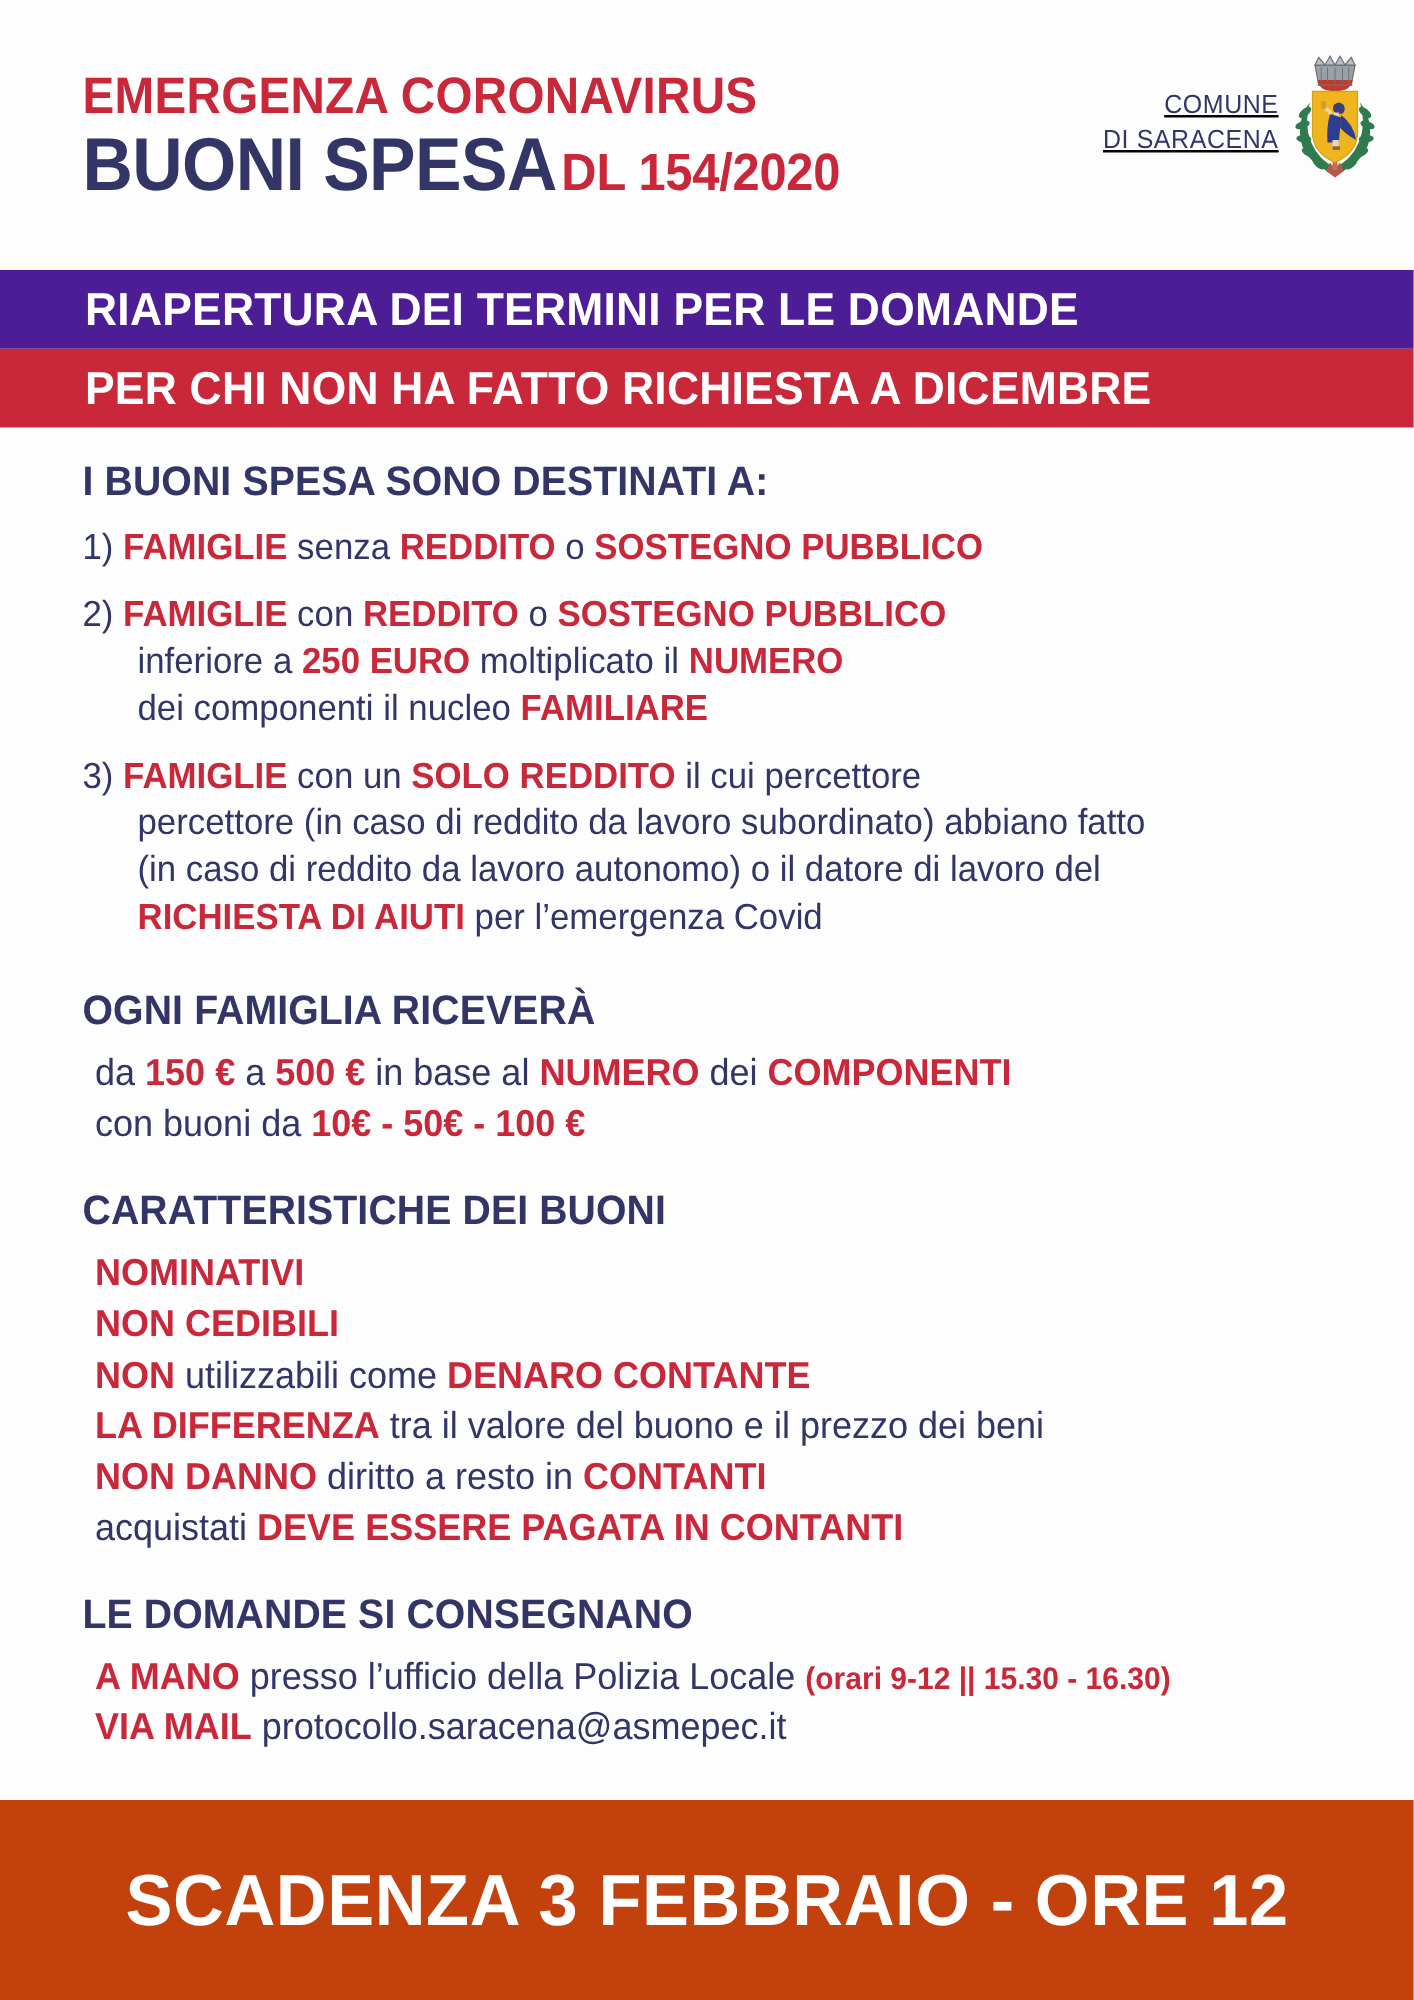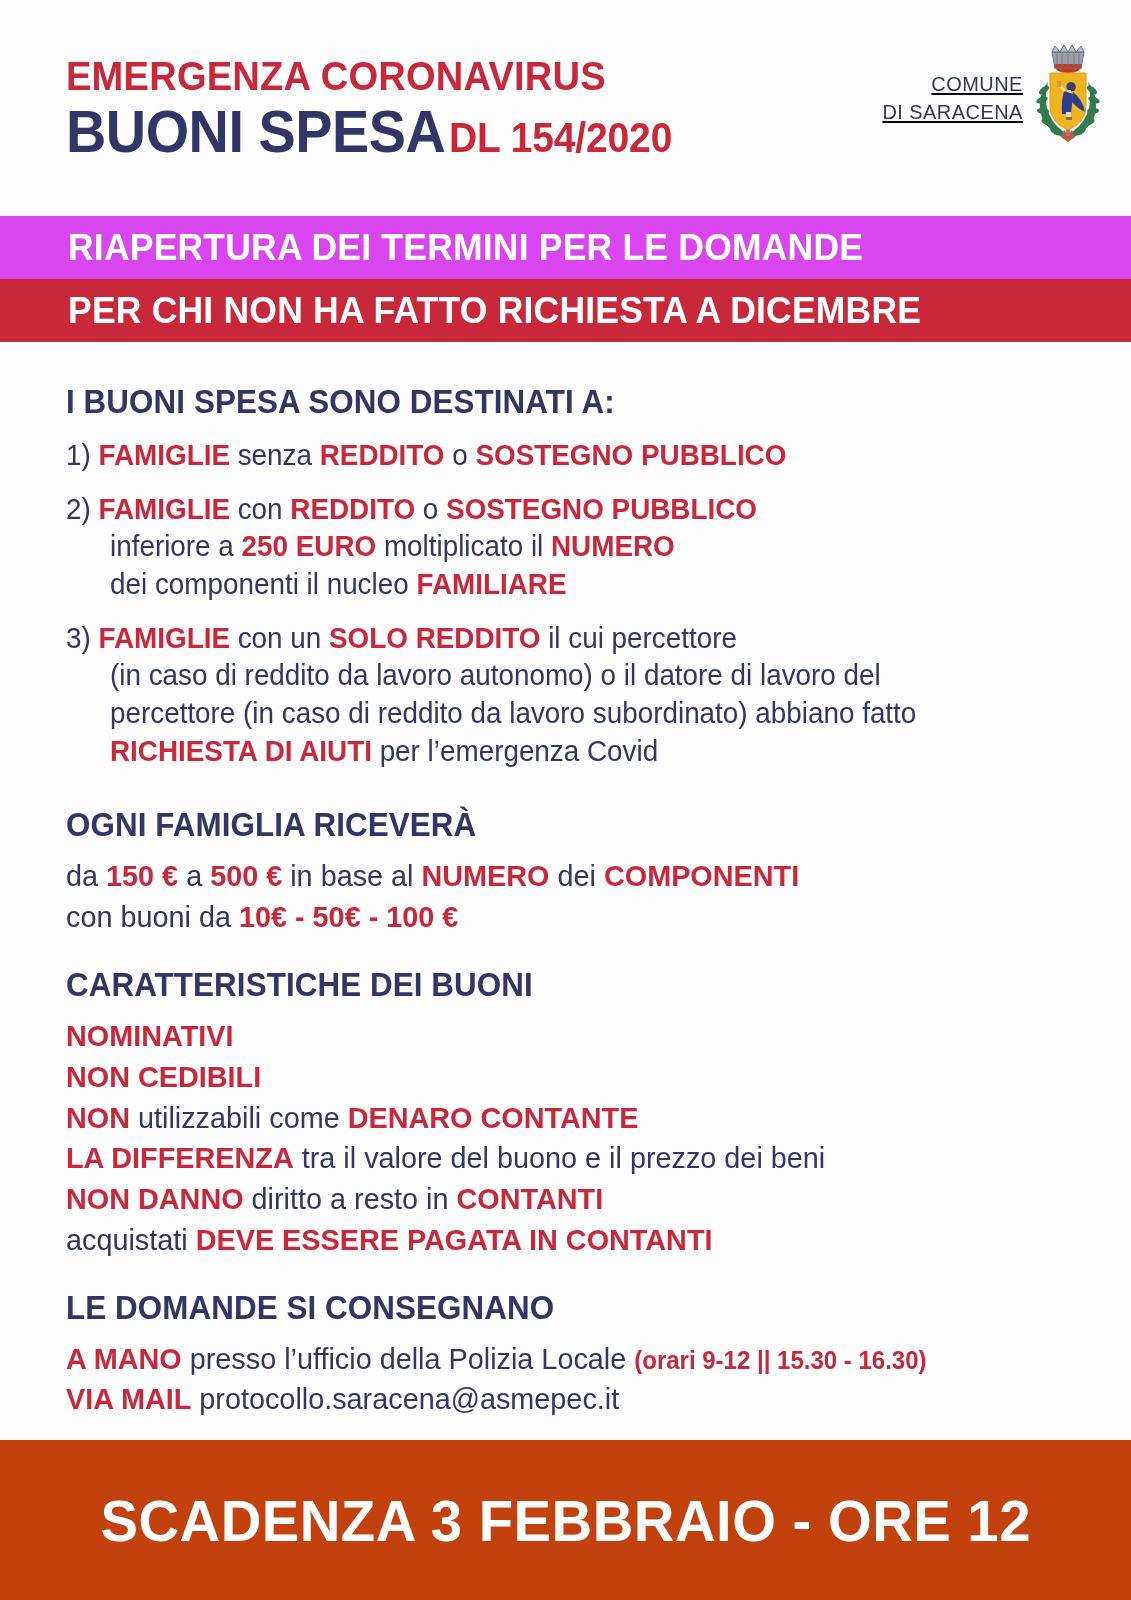--- a/index.html
+++ b/index.html
@@ -98,34 +98,34 @@
     width: 100%;
     box-sizing: border-box;
     color: #ffffff;
     font-weight: bold;
     display: flex;
     align-items: center;
     padding-left: 68px;
     letter-spacing: 0.2px;
   }
   .banner-navy {
-    background: #d946ef;
+    background: #4c1d95;
     height: 63px;
     font-size: 37px;
   }
   .banner-red {
     background: #c9283a;
     height: 63px;
     font-size: 37px;
   }
   .banner span { transform: scaleX(0.96); transform-origin: left center; display:inline-block; white-space: nowrap;}
 
   
   .content {
-    padding: 41px 28px 0 66px;
+    padding: 24px 28px 0 66px;
   }
   .section-head {
     color: #333566;
     font-weight: bold;
     font-size: 33px;
     letter-spacing: 0.1px;
     line-height: 1.15;
     white-space: nowrap;
   }
   .section-head > span { display:inline-block; transform: scaleX(0.95); transform-origin:left center;}
@@ -140,21 +140,21 @@
   .r { color: #c9283a; font-weight: bold; }
   .plain { color: #333566; font-weight: normal; }
 
   .item { margin-top: 16px; }
   .item .sub { padding-left: 44px; }
 
   .list-1 { margin-top: 14px; }
 
   .block-gap-lg { margin-top: 36px; }
   .block-gap-md { margin-top: 28px; }
-  .block-gap-sm { margin-top: 12px; }
+  .block-gap-sm { margin-top: 12px; margin-left: 10px; }
 
   .feature-ln {
     font-size: 30px;
     line-height: 1.36;
     white-space: nowrap;
     color: #333566;
   }
   .feature-ln > .w { display:inline-block; transform: scaleX(0.96); transform-origin: left center;}
 
   .small-red {
@@ -275,22 +275,22 @@
           <div class="item">
             <div class="ln"><span class="w"><span class="plain">1) </span><span class="r">FAMIGLIE</span><span class="plain"> senza </span><span class="r">REDDITO</span><span class="plain"> o </span><span class="r">SOSTEGNO PUBBLICO</span></span></div>
           </div>
           <div class="item">
             <div class="ln"><span class="w"><span class="plain">2) </span><span class="r">FAMIGLIE</span><span class="plain"> con </span><span class="r">REDDITO</span><span class="plain"> o </span><span class="r">SOSTEGNO PUBBLICO</span></span></div>
             <div class="ln sub"><span class="w"><span class="plain">inferiore a </span><span class="r">250 EURO</span><span class="plain"> moltiplicato il </span><span class="r">NUMERO</span></span></div>
             <div class="ln sub"><span class="w"><span class="plain">dei componenti il nucleo </span><span class="r">FAMILIARE</span></span></div>
           </div>
           <div class="item">
             <div class="ln"><span class="w"><span class="plain">3) </span><span class="r">FAMIGLIE</span><span class="plain"> con un </span><span class="r">SOLO REDDITO</span><span class="plain"> il cui percettore</span></span></div>
+            <div class="ln sub"><span class="w"><span class="plain">percettore (in caso di reddito da lavoro subordinato) abbiano fatto</span></span></div>
             <div class="ln sub"><span class="w"><span class="plain">(in caso di reddito da lavoro autonomo) o il datore di lavoro del</span></span></div>
-            <div class="ln sub"><span class="w"><span class="plain">percettore (in caso di reddito da lavoro subordinato) abbiano fatto</span></span></div>
             <div class="ln sub"><span class="w"><span class="r">RICHIESTA DI AIUTI</span><span class="plain"> per l’emergenza Covid</span></span></div>
           </div>
         </div>
     </div>
 
     <div class="block-gap-lg">
       <div class="section-head">
         <span>OGNI FAMIGLIA RICEVERÀ</span>
       </div>
       <div class="block-gap-sm" id="importi-lines">

